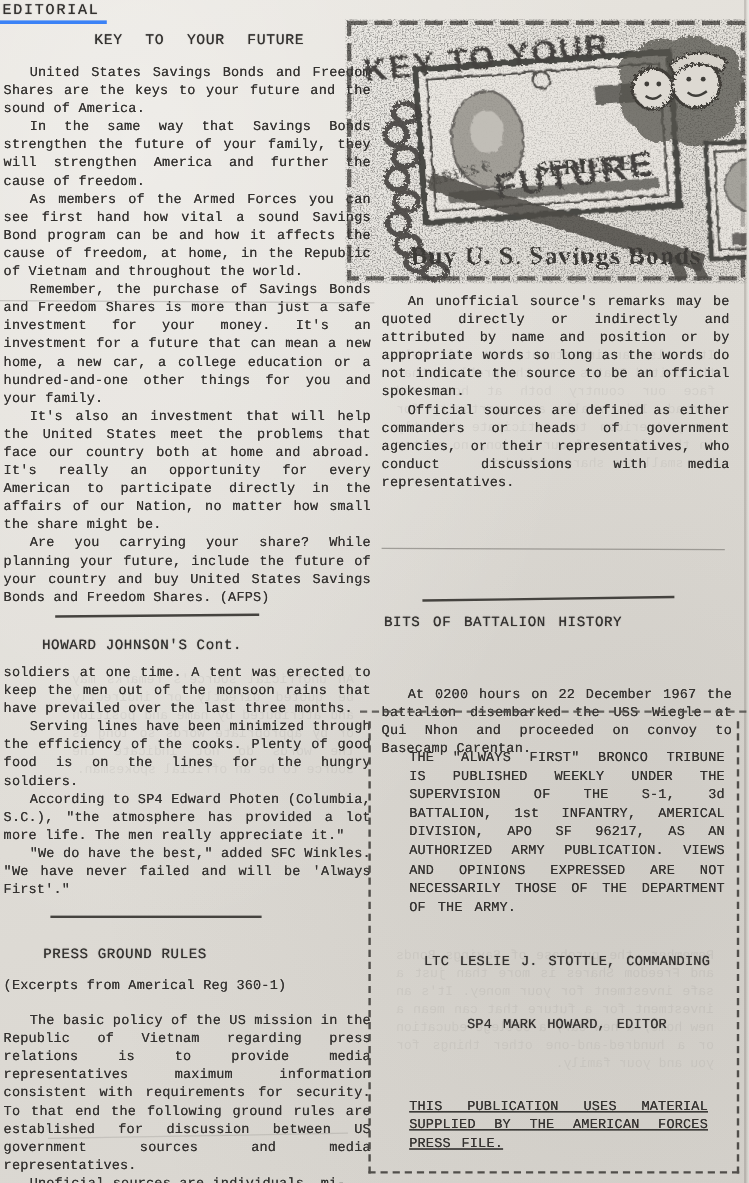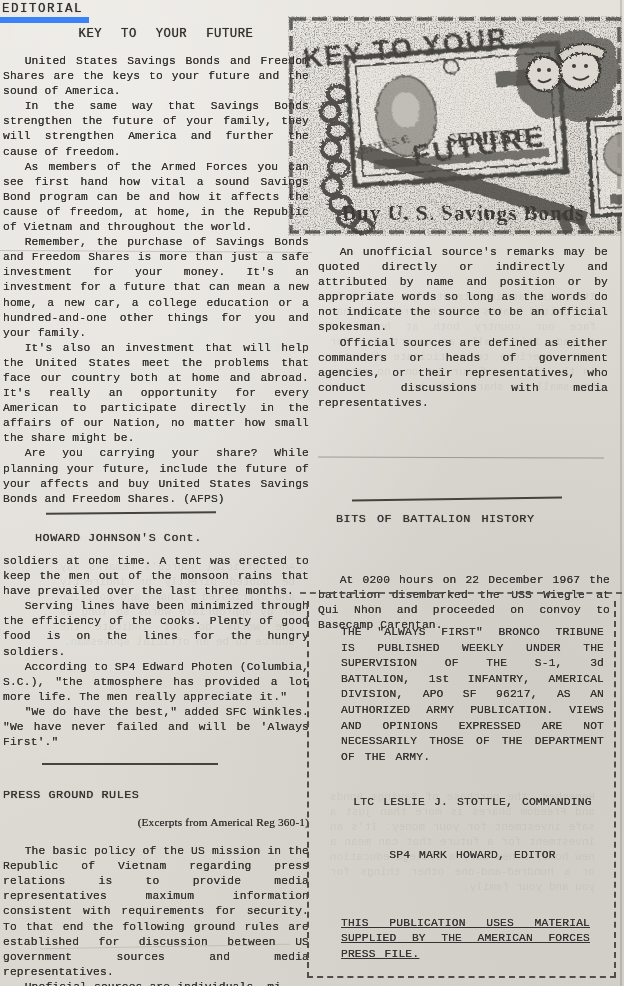--- a/index.html
+++ b/index.html
@@ -18,35 +18,35 @@
     text-shadow:0 0 .55px rgba(46,44,42,.85);
   }
   .tw.nofirst{text-indent:0;}
   .head{
     font-size:11.8px;letter-spacing:.5px;
     text-shadow:0 0 .7px rgba(46,44,42,.9);
   }
   .abs{position:absolute;}
   .edge-label{
     left:0;top:2px;font-size:12.5px;letter-spacing:1.5px;
-    border-bottom:6px solid #3b82f6;padding:0 6px 1px 2px;
+    border-bottom:3px solid #3b82f6;padding:0 6px 1px 2px;
     text-shadow:0 0 .7px rgba(46,44,42,.9);
   }
   .ed-title{left:16px;top:27px;width:300px;text-align:center;word-spacing:11px;font-size:12.3px;}
   .col-left{left:3px;top:54px;width:306px;}
   .col-left .tw + .tw{margin-top:0;}
   .rule{position:absolute;height:2px;background:#45433f;box-shadow:0 2.5px 0 -1.2px rgba(69,67,63,.55);}
   .dashrule{position:absolute;border-top:2px dashed #504e4a;opacity:.85;}
   .hj-block{left:3px;top:531px;width:306px;}
   .hj-block .head{margin-bottom:9px;padding-left:32px;}
   .pgr-block{left:3px;top:788px;width:306px;}
-  .pgr-block .head{margin-bottom:13px;}
-  .pgr-sub{font-size:11.3px;margin:0 0 14px 0;text-indent:0;text-align:right;font-family:Liberation Serif, serif;}
+  .pgr-block .head{margin-bottom:13px;margin-left:33px;}
+  .pgr-sub{font-size:11.3px;margin:0 0 14px 0;text-indent:0;text-align:left;}
   .col-right{left:318px;top:245px;width:290px;}
-  .bits-title{left:320px;top:512px;word-spacing:3px;margin-left:16px;}
+  .bits-title{left:320px;top:512px;word-spacing:3px;}
   .bits-para{left:318px;top:541px;width:292px;margin-top:32px;}
   .mast-box{
     left:307px;top:601px;width:309px;height:377px;
     border-left:2px dashed #504e4a;border-right:2px dashed #504e4a;
     border-bottom:2px dashed #504e4a;
     padding:24px 10px 0 32px;box-sizing:border-box;
   }
   .mast-statement{font-size:11.3px;line-height:15.6px;word-spacing:3px;text-indent:0;text-align:justify;}
   .mast-line{font-size:11.4px;text-align:center;text-indent:0;word-spacing:2px;text-shadow:0 0 .6px rgba(46,44,42,.85);}
   .mast-commander{margin-top:30px;}
@@ -80,21 +80,21 @@
 <div class="abs edge-label fg">EDITORIAL</div>
 
 <div class="abs ed-title head fg">KEY TO YOUR FUTURE</div>
 
 <div class="abs col-left fg">
   <p class="tw">United States Savings Bonds and Freedom Shares are the keys to your future and the sound of America.</p>
   <p class="tw">In the same way that Savings Bonds strengthen the future of your family, they will strengthen America and further the cause of freedom.</p>
   <p class="tw">As members of the Armed Forces you can see first hand how vital a sound Savings Bond program can be and how it affects the cause of freedom, at home, in the Republic of Vietnam and throughout the world.</p>
   <p class="tw">Remember, the purchase of Savings Bonds and Freedom Shares is more than just a safe investment for your money.  It's an investment for a future that can mean a new home, a new car, a college education or a hundred-and-one other things for you and your family.</p>
   <p class="tw">It's also an investment that will help the United States meet the problems that face our country both at home and abroad. It's really an opportunity for every American to participate directly in the affairs of our Nation, no matter how small the share might be.</p>
-  <p class="tw">Are you carrying your share?  While planning your future, include the future of your affects and buy United States Savings Bonds and Freedom Shares.  (AFPS)</p>
+  <p class="tw">Are you carrying your share?  While planning your future, include the future of your country and buy United States Savings Bonds and Freedom Shares.  (AFPS)</p>
 </div>
 
 <div class="rule fg" style="left:46px;top:512px;width:170px;transform:rotate(-.5deg);"></div>
 
 <div class="abs hj-block fg">
   <div class="head">HOWARD JOHNSON'S Cont.</div>
   <p class="tw nofirst">soldiers at one time.  A tent was erected to keep the men out of the monsoon rains that have prevailed over the last three months.</p>
   <p class="tw">Serving lines have been minimized through the efficiency of the cooks. Plenty of good food is on the lines for the hungry soldiers.</p>
   <p class="tw">According to SP4 Edward Photen (Columbia, S.C.), "the atmosphere has provided a lot more life.  The men really appreciate it."</p>
   <p class="tw">"We do have the best," added SFC Winkles.  "We have never failed and will be 'Always First'."</p>

